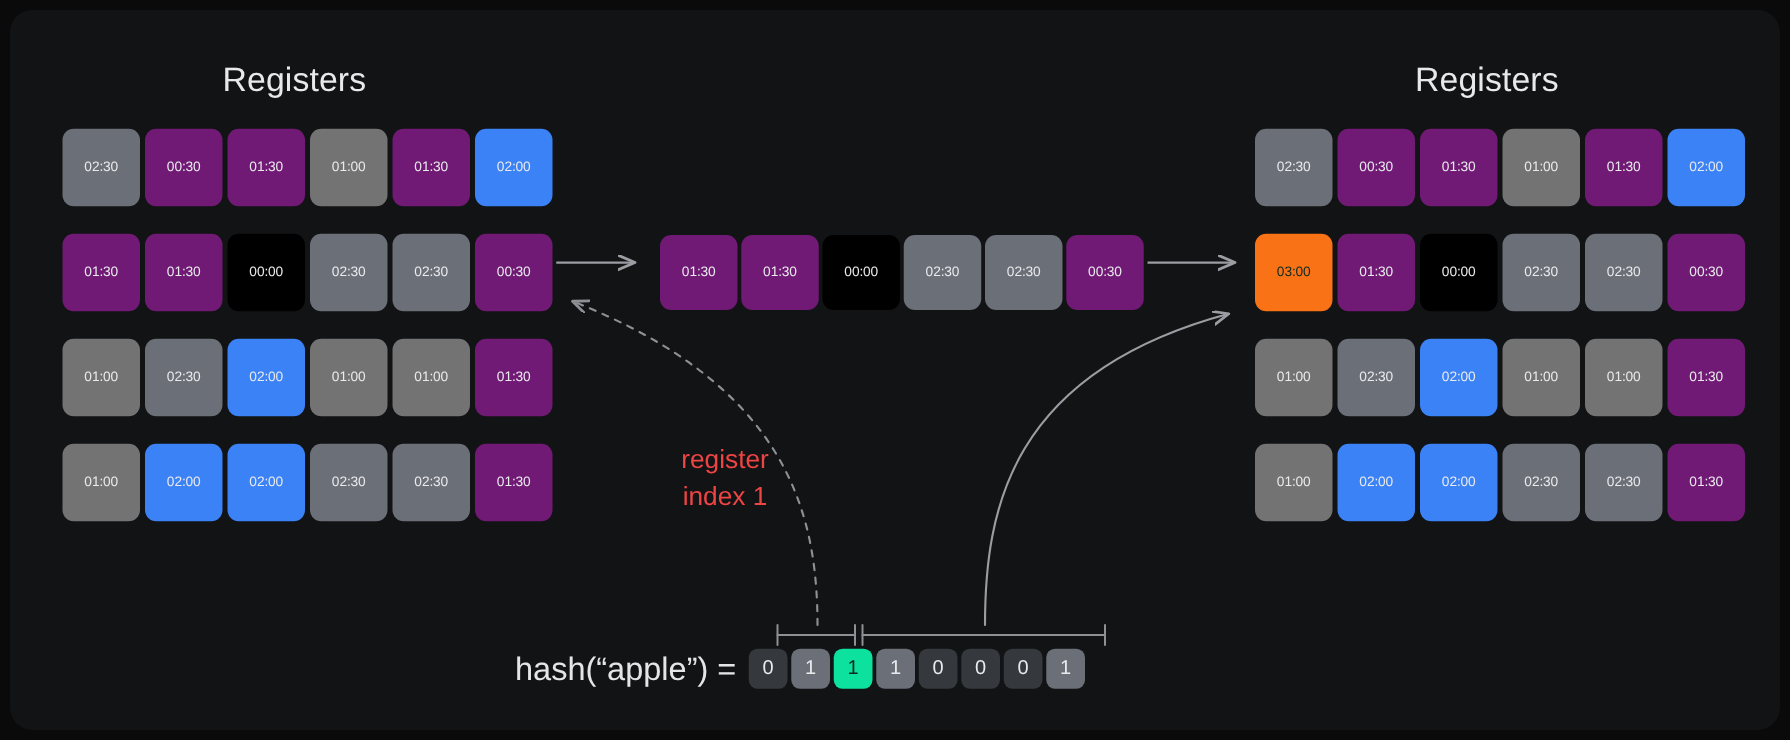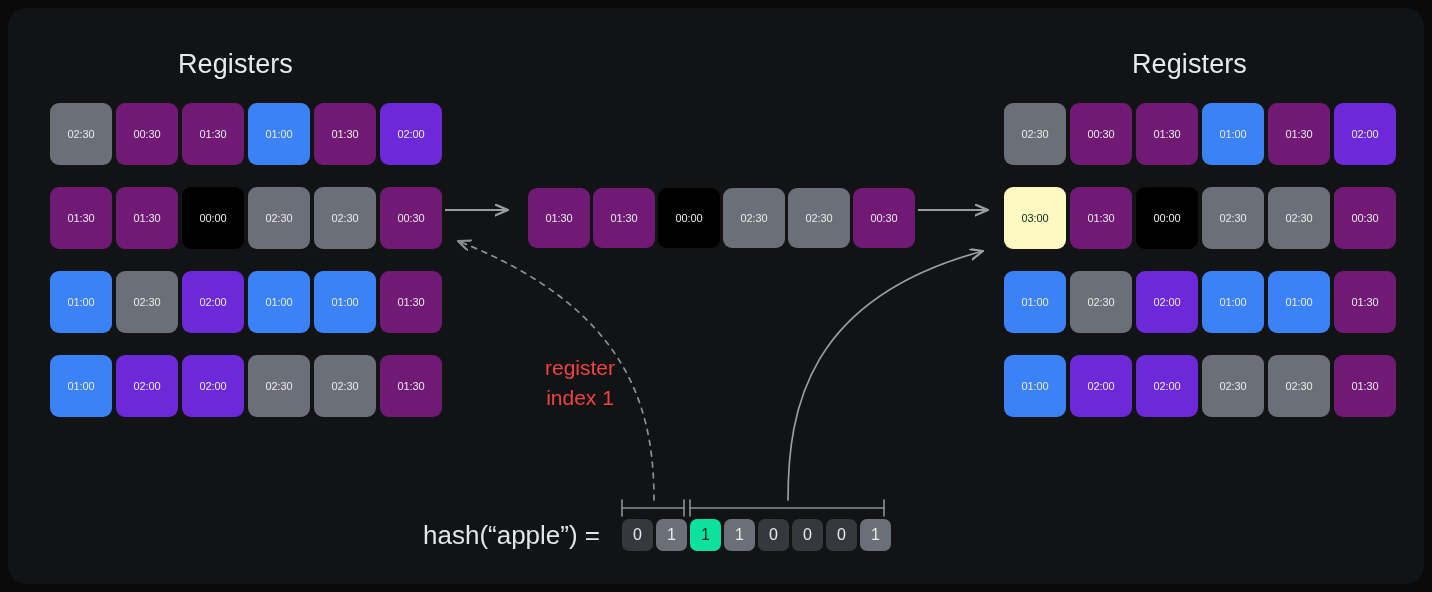--- a/index.html
+++ b/index.html
@@ -50,25 +50,25 @@
     justify-content: center;
     font-size: 11px;
     color: #e9eaec;
     letter-spacing: -0.1px;
     user-select: none;
   }
 
   
   .v0000 { background: #000000; }
   .v0030 { background: #701a75; }
-  .v0100 { background: #3b82f6; }
+  .v0100 { background: #737373; }
   .v0130 { background: #701a75; }
-  .v0200 { background: #6d28d9; }
+  .v0200 { background: #3b82f6; }
   .v0230 { background: #6b6f78; }
-  .vhl   { background: #fef9c3; color: #0c2a20; }
+  .vhl   { background: #f97316; color: #0c2a20; }
 
   
   #mid-row {
     position: absolute;
     left: 520px; top: 180px;
     display: grid;
     grid-template-columns: repeat(6, 62px);
     grid-auto-rows: 60px;
     column-gap: 3px;
   }
@@ -92,22 +92,21 @@
   }
   #annot-left  { left: 492px; top: 345px; width: 160px; }
   #annot-right { left: 776px; top: 345px; width: 160px; }
 
   
   #hash-wrap {
     position: absolute;
     left: 404px; top: 511px;
     display: flex;
     align-items: center;
-    gap: 22px;
-    margin-left: 11px;
+    gap: 10px;
   }
   #hash-label {
     font-size: 26px;
     color: #e3e5e7;
     white-space: nowrap;
   }
   #bits {
     display: flex;
     gap: 3px;
   }

